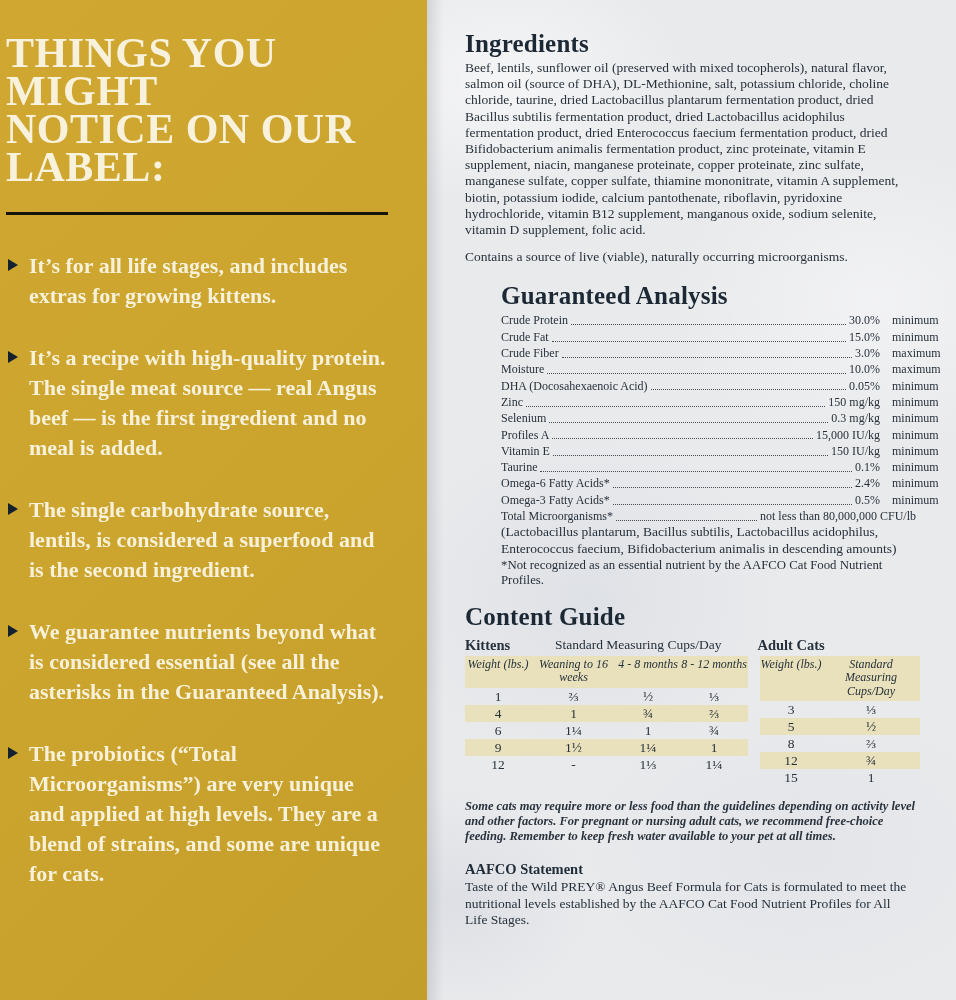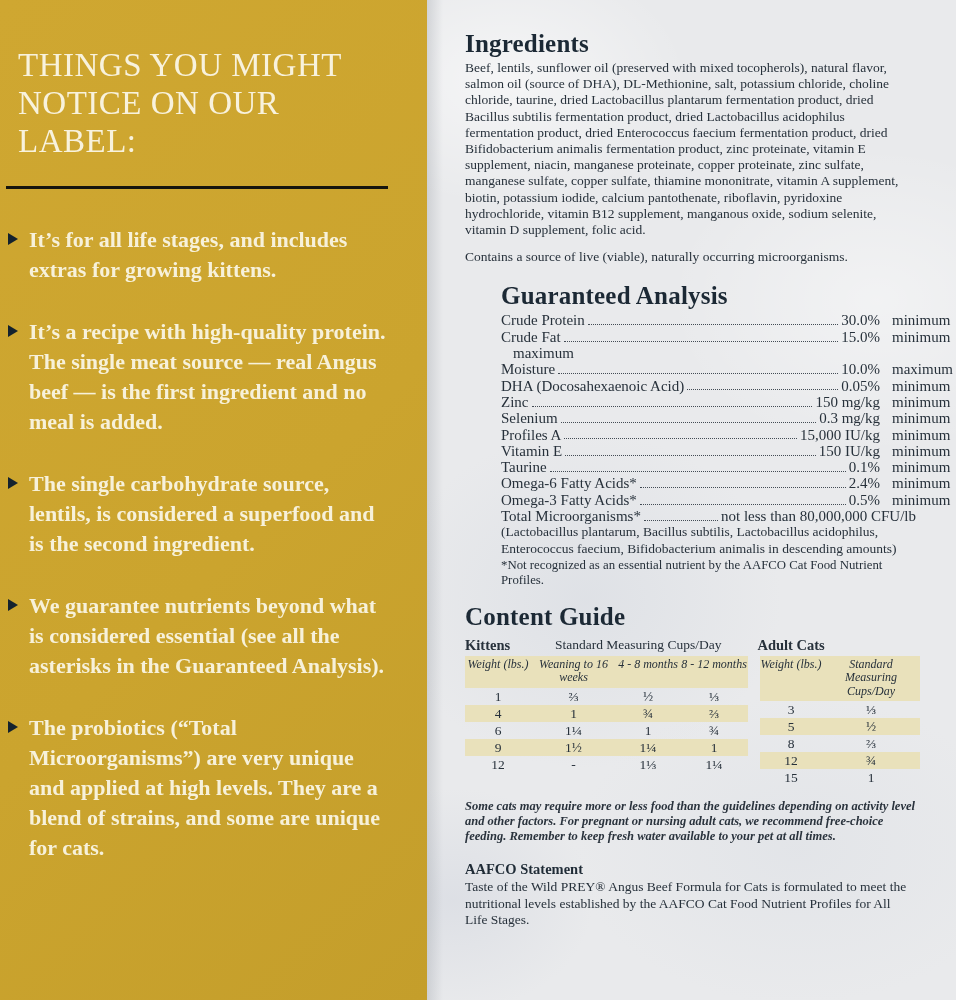--- a/index.html
+++ b/index.html
@@ -7,22 +7,22 @@
     width:956px;height:1000px;overflow:hidden;position:relative;
     font-family:"Liberation Serif","DejaVu Serif",serif;
   }
   
   .left-panel{
     position:absolute;left:0;top:0;width:427px;height:1000px;
     background:linear-gradient(135deg,#cfa731 0%,#cba42e 55%,#c49e2b 100%);
     box-sizing:border-box;padding:34px 34px 0 6px;
   }
   .panel-title{
-    color:#f8f2dd;font-weight:normal;font-size:33px;line-height:38px;
-    letter-spacing:0.5px;margin:12px;
+    color:#f8f2dd;font-weight:bold;font-size:42px;line-height:38px;
+    letter-spacing:0.5px;margin:0;
   }
   .title-divider{
     border:none;border-top:3px solid #15150e;width:382px;
     margin:26px 0 0 0;
   }
   .bullet-list{margin-top:36px;}
   .bullet-item{
     position:relative;padding-left:23px;margin-bottom:32px;
     color:#f7f1da;font-size:22px;line-height:30px;font-weight:600;
   }
@@ -50,21 +50,21 @@
   }
   h2.section-heading{
     margin:0 0 3px 0;font-size:25px;line-height:27px;color:#1c2935;
     font-weight:bold;letter-spacing:0.2px;
   }
   .body-text{font-size:13.5px;line-height:16.2px;margin:0;}
   .contains-note{margin-top:11px;}
   
   .ga-section{margin-top:17px;margin-left:36px;}
   .ga-list{margin-top:3px;}
-  .ga-row{display:flex;font-size:15px;line-height:16.3px;}
+  .ga-row{display:flex;font-size:12px;line-height:16.3px;}
   .ga-main{flex:0 0 379px;display:flex;min-width:0;}
   .ga-main.full{flex:1 1 auto;}
   .ga-label{white-space:nowrap;}
   .ga-leader{flex:1;border-bottom:1.6px dotted #434c55;margin:0 3px 3.5px 3px;min-width:8px;}
   .ga-value{white-space:nowrap;}
   .ga-qual{flex:0 0 60px;padding-left:12px;white-space:nowrap;}
   .ga-paren{font-size:13.5px;line-height:16.3px;margin:0;}
   .ga-footnote{font-size:12.8px;line-height:15.5px;margin:1px 0 0 0;}
   
   .calorie-section{margin-top:18px;}
@@ -135,20 +135,25 @@
         </div>
         <div class="ga-row">
           <span class="ga-main">
             <span class="ga-label">Crude Fat</span>
             <span class="ga-leader"></span>
             <span class="ga-value">15.0%</span>
           </span>
           <span class="ga-qual">minimum</span>
         </div>
         <div class="ga-row">
+          <span class="ga-main">
+            <span class="ga-label">Crude Fiber</span>
+            <span class="ga-leader"></span>
+            <span class="ga-value">3.0%</span>
+          </span>
           <span class="ga-qual">maximum</span>
         </div>
         <div class="ga-row">
           <span class="ga-main">
             <span class="ga-label">Moisture</span>
             <span class="ga-leader"></span>
             <span class="ga-value">10.0%</span>
           </span>
           <span class="ga-qual">maximum</span>
         </div>

